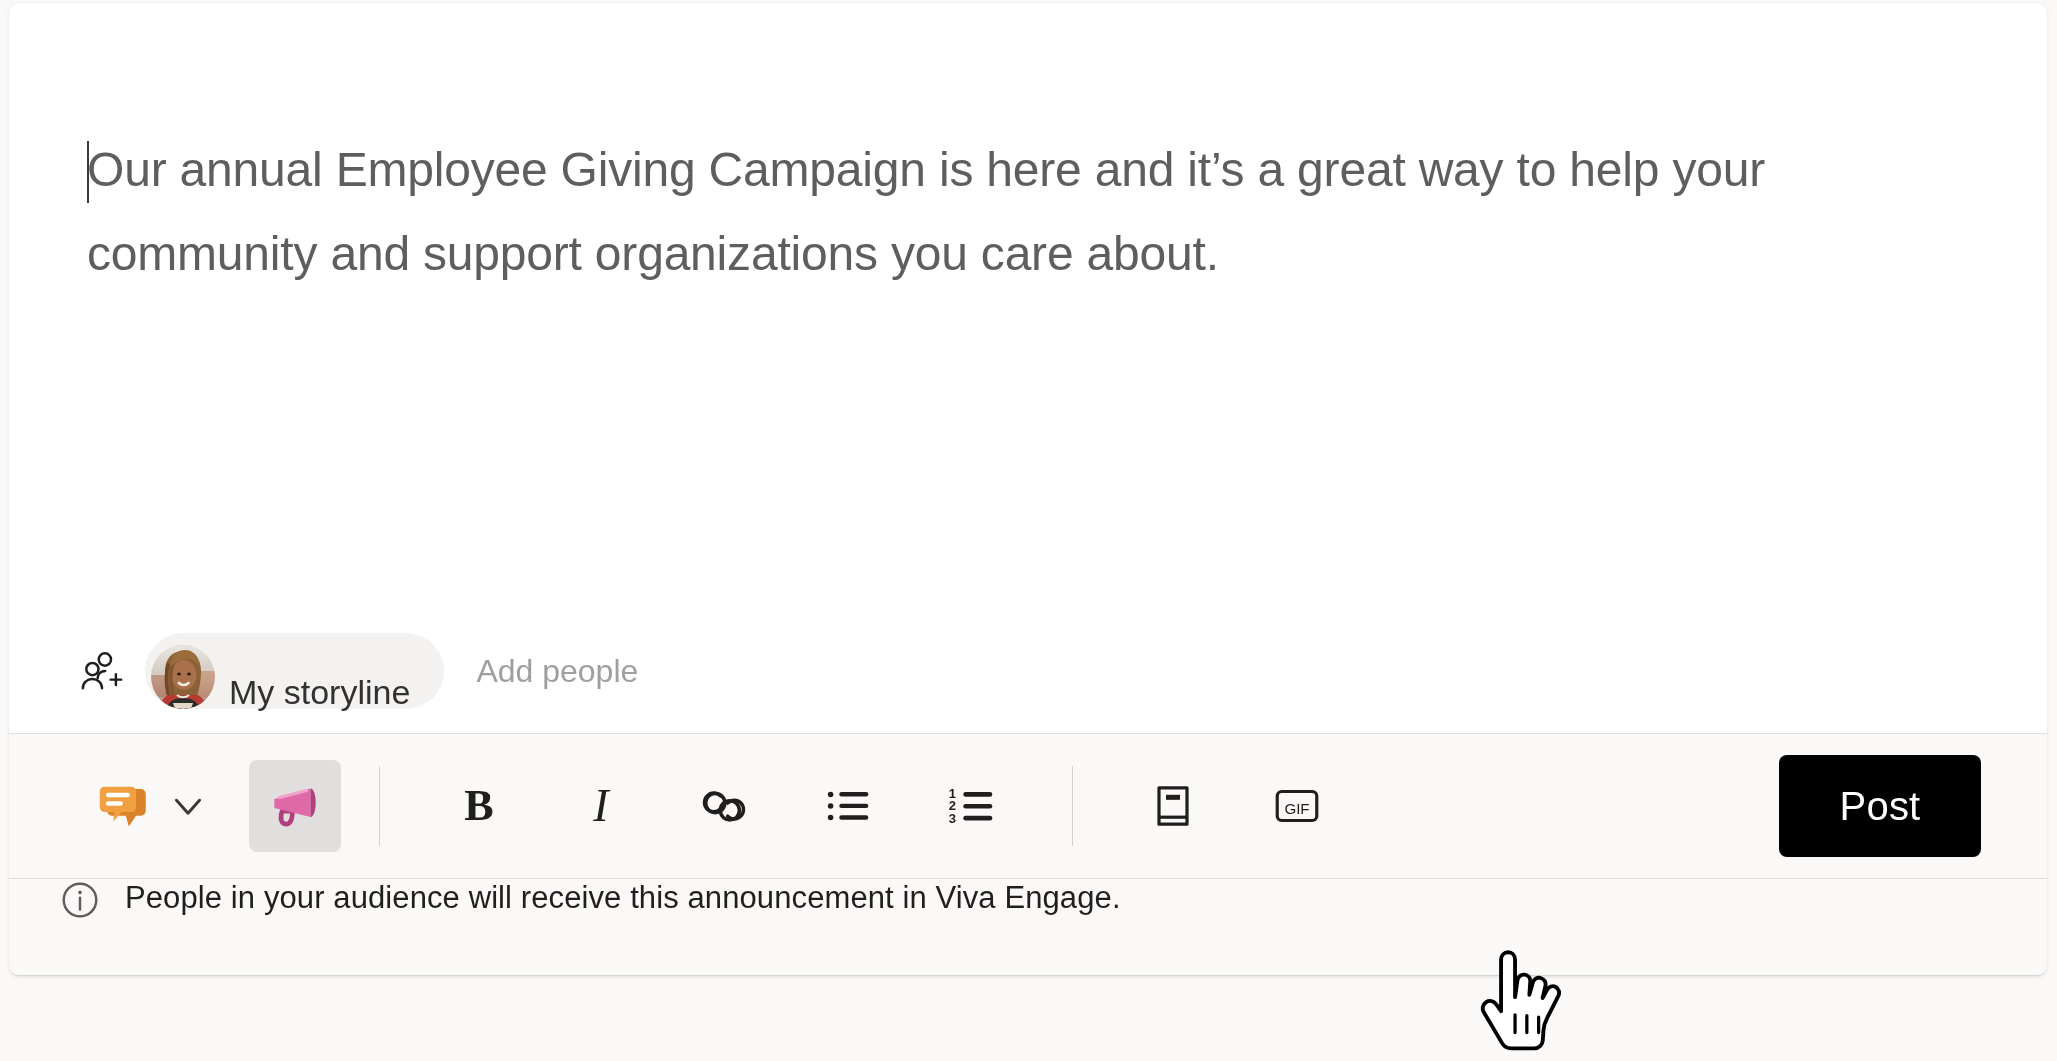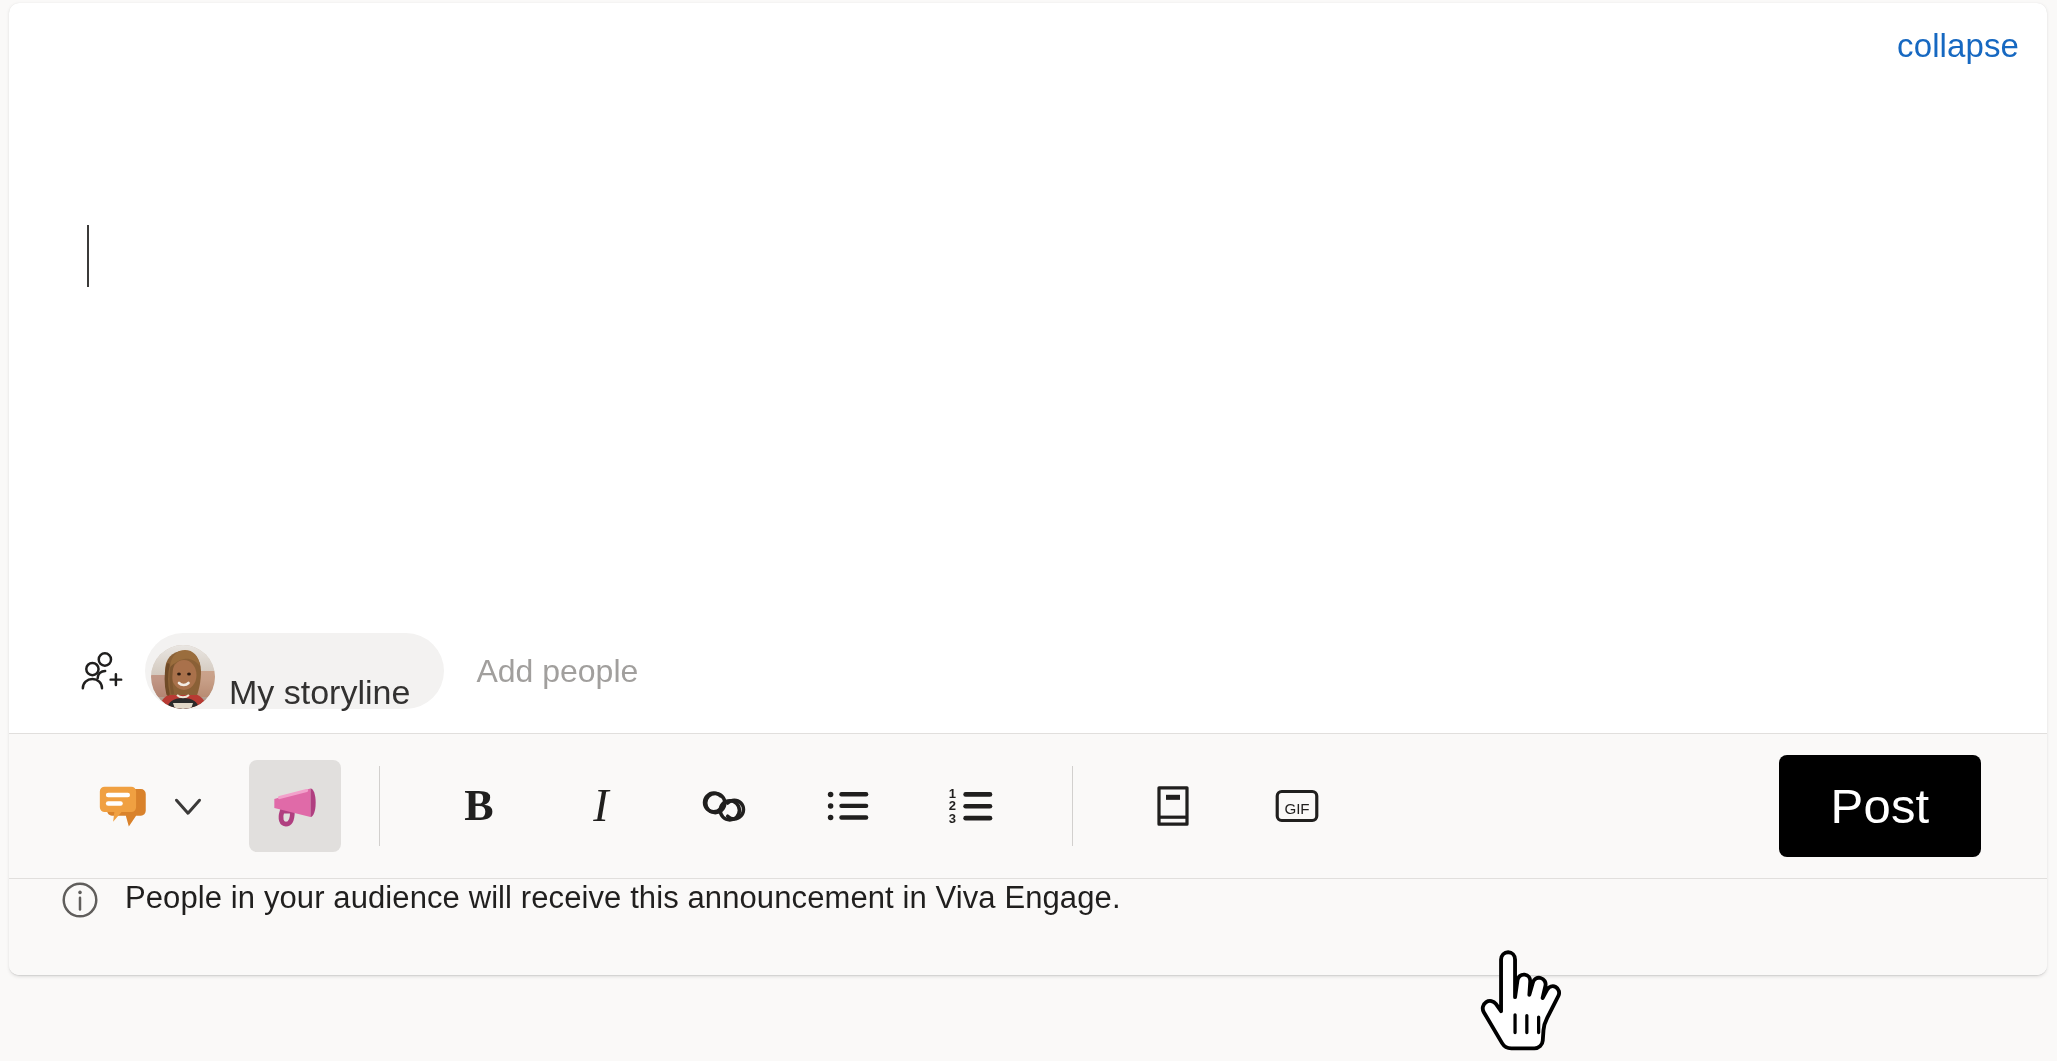--- a/index.html
+++ b/index.html
@@ -178,21 +178,21 @@
   }
   .tb-icon svg, .tb-format svg { display: block; }
   .tb-spacer { flex: 1 1 auto; }
   .post-button {
     background: #000000;
     color: #ffffff;
     border: none;
     border-radius: 8px;
     height: 102px;
     min-width: 202px;
-    font-size: 49px;
+    font-size: 40px;
     font-family: "Liberation Sans", sans-serif;
     cursor: pointer;
     padding: 0 30px;
     letter-spacing: 0.2px;
   }
 
   
   .notice-bar {
     flex: 0 0 auto;
     height: 96px;
@@ -229,26 +229,24 @@
     height: 112px;
     pointer-events: none;
     z-index: 50;
   }
 </style>
 </head>
 <body>
 
 <div class="composer-card">
 
-  <div class="collapse-row">
-    <span class="collapse-link">collapse</span>
-  </div>
 
   <div class="message-area">
     <div class="caret"></div>
+    <div class="message-text">Our annual Employee Giving Campaign is here and it’s a great way to help your community and support organizations you care about.</div>
   </div>
 
   <div class="audience-row">
     <span class="add-people-icon">
       <svg viewBox="0 0 48 48" width="46" height="46" fill="none" stroke="#201f1e" stroke-width="2.6" stroke-linecap="round" stroke-linejoin="round">
         <circle cx="27" cy="12" r="6.4"></circle>
         <path d="M19.5 31.5c0-4.5 3.6-7.6 7.8-7.6"></path>
         <circle cx="14" cy="22" r="6.4"></circle>
         <path d="M4 42c0-5.6 4.4-9.6 10-9.6s10 4 10 9.6"></path>
         <path d="M33 33h11M38.5 27.5v11"></path>

